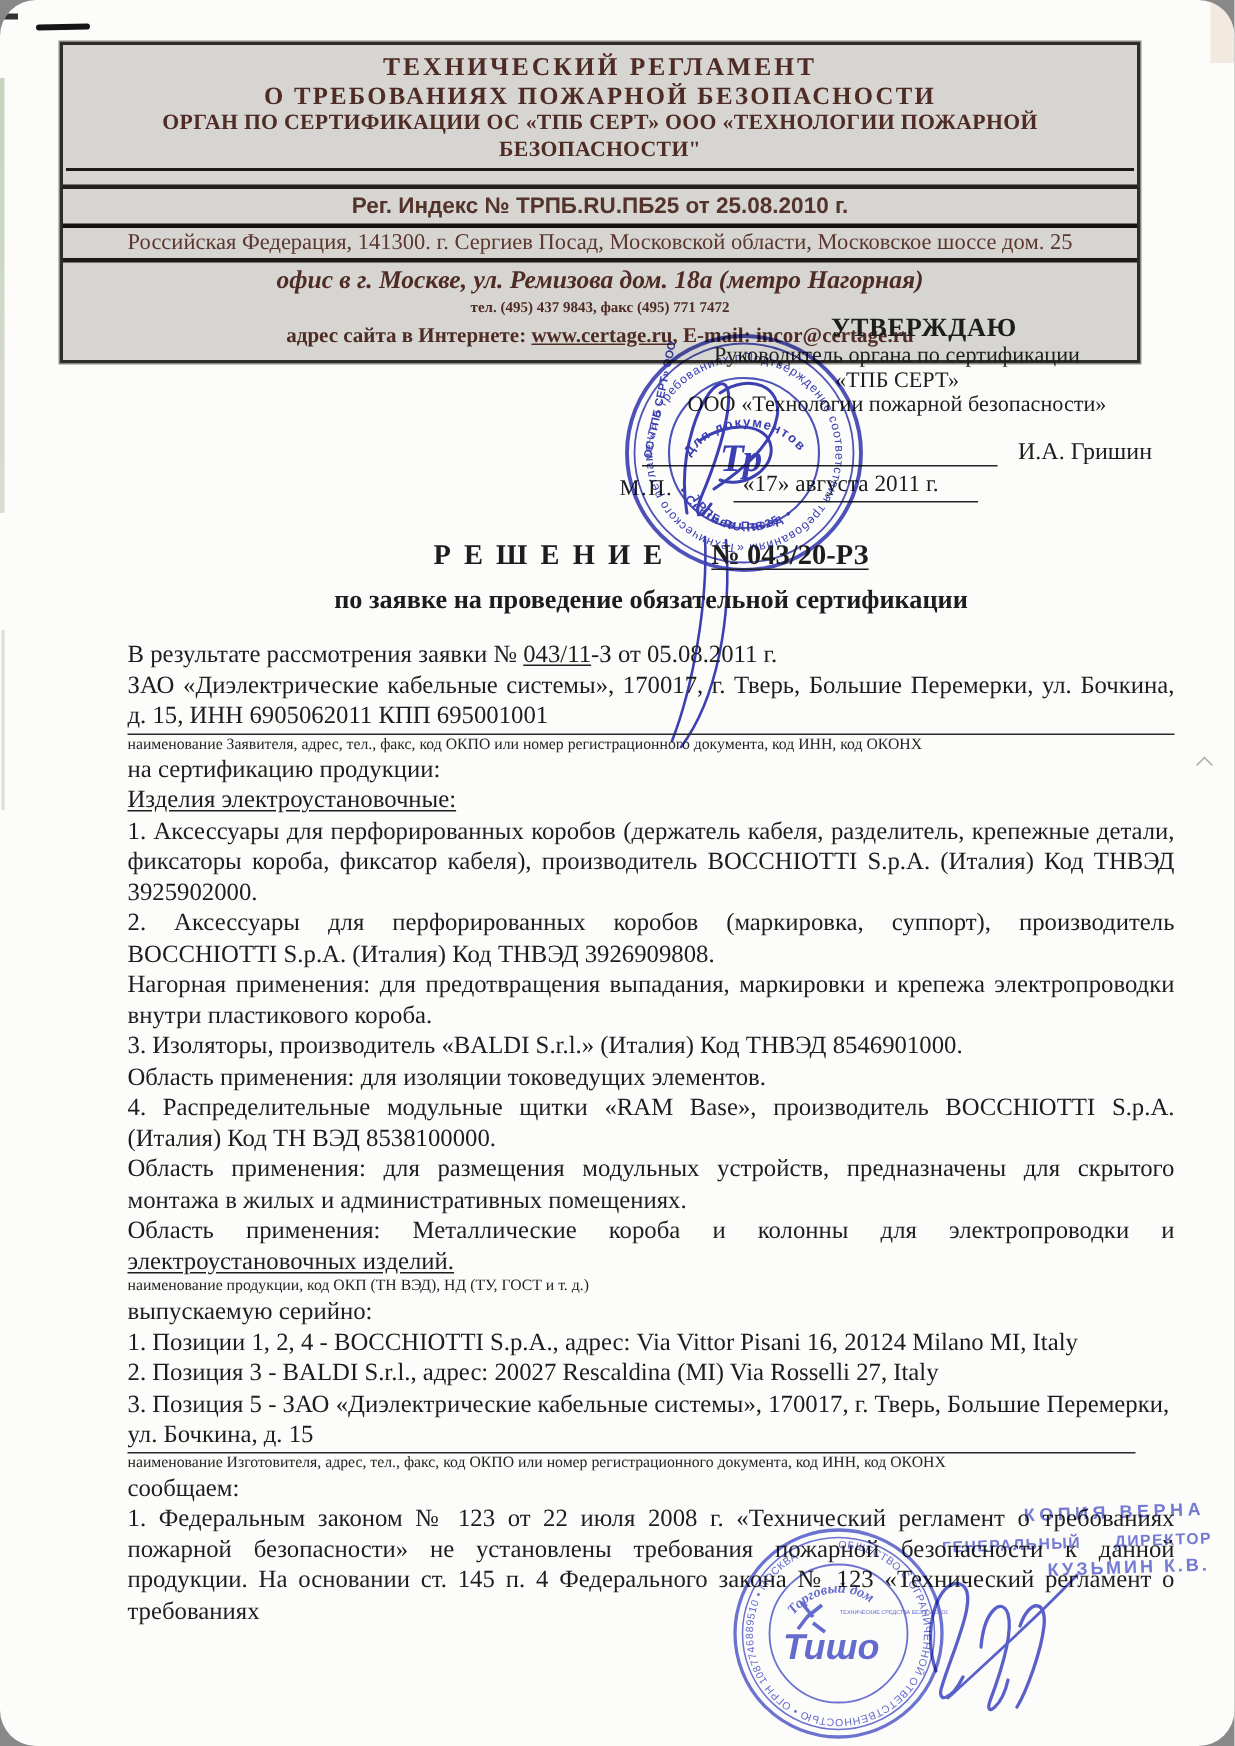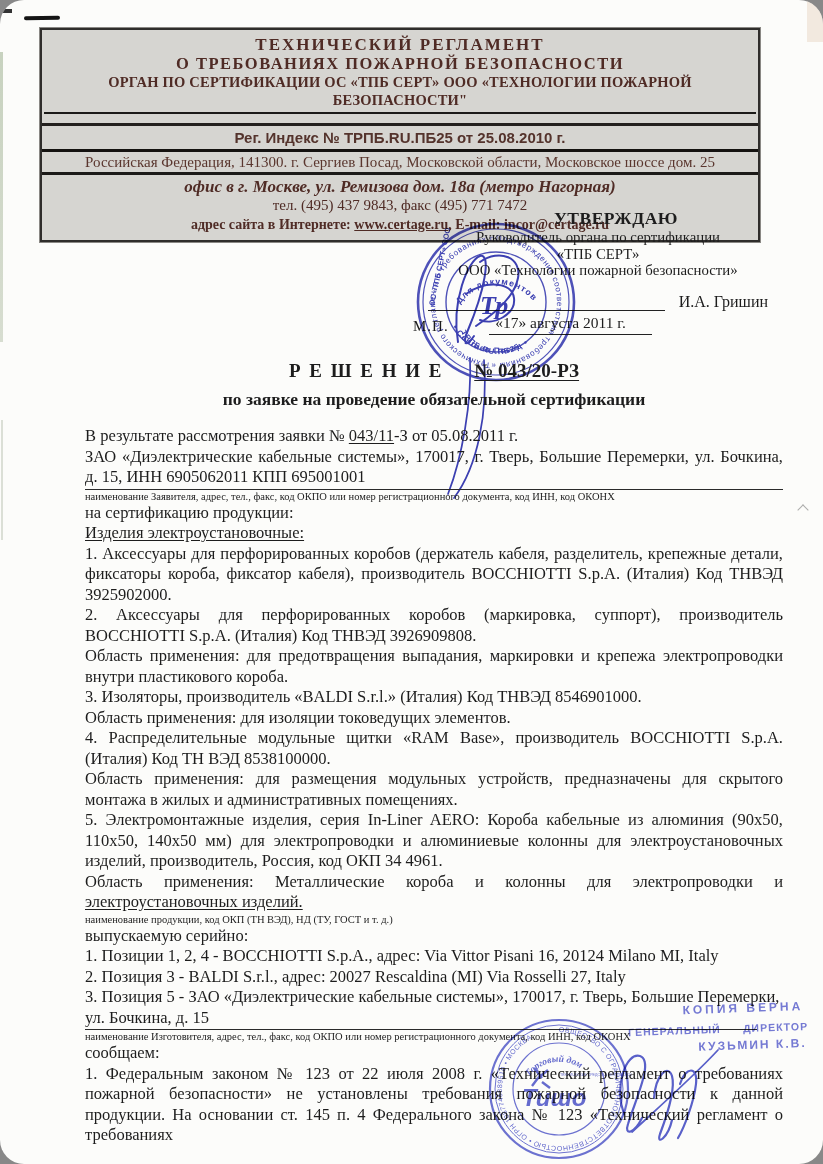--- a/index.html
+++ b/index.html
@@ -35,21 +35,21 @@
   .lh-title2{font-size:16.5px;font-weight:bold;letter-spacing:1.5px;line-height:19px;}
   .lh-title3{font-size:14.5px;font-weight:bold;letter-spacing:.2px;line-height:18px;padding-bottom:3px;}
   .lh-rule-a{height:2px;background:#1c1a18;margin:0 2px;}
   .lh-gap{height:9px;}
   .lh-rule-b{height:2.5px;background:#23201e;}
   .lh-reg{font-family:"Liberation Sans",sans-serif;font-size:15px;font-weight:bold;line-height:21px;padding:1px 0;color:#54332c;}
   .lh-rule-c{height:3.5px;background:#141210;}
   .lh-addr{font-size:15px;line-height:20px;color:#5a362e;}
   .lh-rule-d{height:2.5px;background:#1c1a18;}
   .lh-office{font-size:17px;font-weight:bold;font-style:italic;line-height:19px;padding-top:2px;}
-  .lh-phone{font-size:15px;font-weight:normal;line-height:19px;}
+  .lh-phone{font-size:10px;font-weight:bold;line-height:19px;}
   .lh-web{font-size:14px;font-weight:bold;line-height:19px;padding-bottom:6px;}
   .lh-web .u{text-decoration:underline;}
   
   .approve{position:absolute;left:428px;top:194px;width:340px;text-align:center;}
   .ap-head{font-size:17.5px;font-weight:bold;letter-spacing:.5px;line-height:22px;margin-left:36px;margin-top:13px;}
   .ap-line{font-size:14.8px;line-height:16.5px;}
   .ap-sigrow{display:flex;align-items:flex-end;margin-top:14px;}
   .ap-sigline{flex:1;border-bottom:1.5px solid #222;height:14px;}
   .ap-name{font-size:16px;padding-left:14px;white-space:nowrap;}
   .ap-daterow{margin-top:3px;margin-right:55px;}
@@ -175,26 +175,25 @@
   <div class="content">
     <p><span>В результате рассмотрения заявки № </span><span class="u-span">043/11</span><span>-З от 05.08.2011 г.</span></p>
     <p class="just">ЗАО «Диэлектрические кабельные системы», 170017, г. Тверь, Большие Перемерки, ул. Бочкина, д. 15, ИНН 6905062011 КПП 695001001</p>
     <div class="rule"></div>
     <div class="caption center">наименование Заявителя, адрес, тел., факс, код ОКПО или номер регистрационного документа, код ИНН, код ОКОНХ</div>
 
     <p class="sect">на сертификацию продукции:</p>
     <p><span class="u-span">Изделия электроустановочные:</span></p>
     <p class="just">1. Аксессуары для перфорированных коробов (держатель кабеля, разделитель, крепежные детали, фиксаторы короба, фиксатор кабеля), производитель BOCCHIOTTI S.p.A. (Италия)  Код ТНВЭД 3925902000.</p>
     <p class="just">2. Аксессуары для перфорированных коробов (маркировка, суппорт), производитель BOCCHIOTTI S.p.A. (Италия)  Код ТНВЭД 3926909808.</p>
-    <p class="just">Область применения: для предотвращения выпадания, маркировки и крепежа электропроводки внутри пластикового короба.</p>
+    <p class="just">Нагорная применения: для предотвращения выпадания, маркировки и крепежа электропроводки внутри пластикового короба.</p>
     <p class="just">3. Изоляторы, производитель «BALDI S.r.l.» (Италия) Код ТНВЭД 8546901000.</p>
     <p class="just">Область применения: для изоляции токоведущих элементов.</p>
     <p class="just">4. Распределительные модульные щитки «RAM Base», производитель  BOCCHIOTTI S.p.A. (Италия) Код ТН ВЭД 8538100000.</p>
     <p class="just">Область применения: для размещения модульных устройств, предназначены для скрытого монтажа в жилых и административных помещениях.</p>
-    <p class="just">5. Электромонтажные изделия, серия In-Liner AERO: Короба кабельные из алюминия (90х50, 110х50, 140х50 мм) для электропроводки и алюминиевые колонны для электроустановочных изделий, производитель, Россия, код ОКП 34 4961.</p>
     <p class="just"><span>Область применения: Металлические короба и колонны для электропроводки и </span><span class="u-span">электроустановочных изделий.</span></p>
     <div class="caption">наименование  продукции, код ОКП (ТН ВЭД), НД (ТУ, ГОСТ и т. д.)</div>
 
     <p class="sect2">выпускаемую серийно:</p>
     <p>1. Позиции 1, 2, 4 - BOCCHIOTTI S.p.A., адрес: Via Vittor Pisani 16, 20124 Milano MI, Italy</p>
     <p>2. Позиция 3 - BALDI S.r.l., адрес: 20027 Rescaldina (MI) Via Rosselli 27, Italy</p>
     <p>3. Позиция 5 - ЗАО «Диэлектрические кабельные системы», 170017, г. Тверь, Большие Перемерки, ул. Бочкина, д. 15</p>
     <div class="rule mfg"></div>
     <div class="caption center">наименование Изготовителя, адрес, тел., факс, код ОКПО или номер регистрационного документа, код ИНН, код ОКОНХ</div>
 

